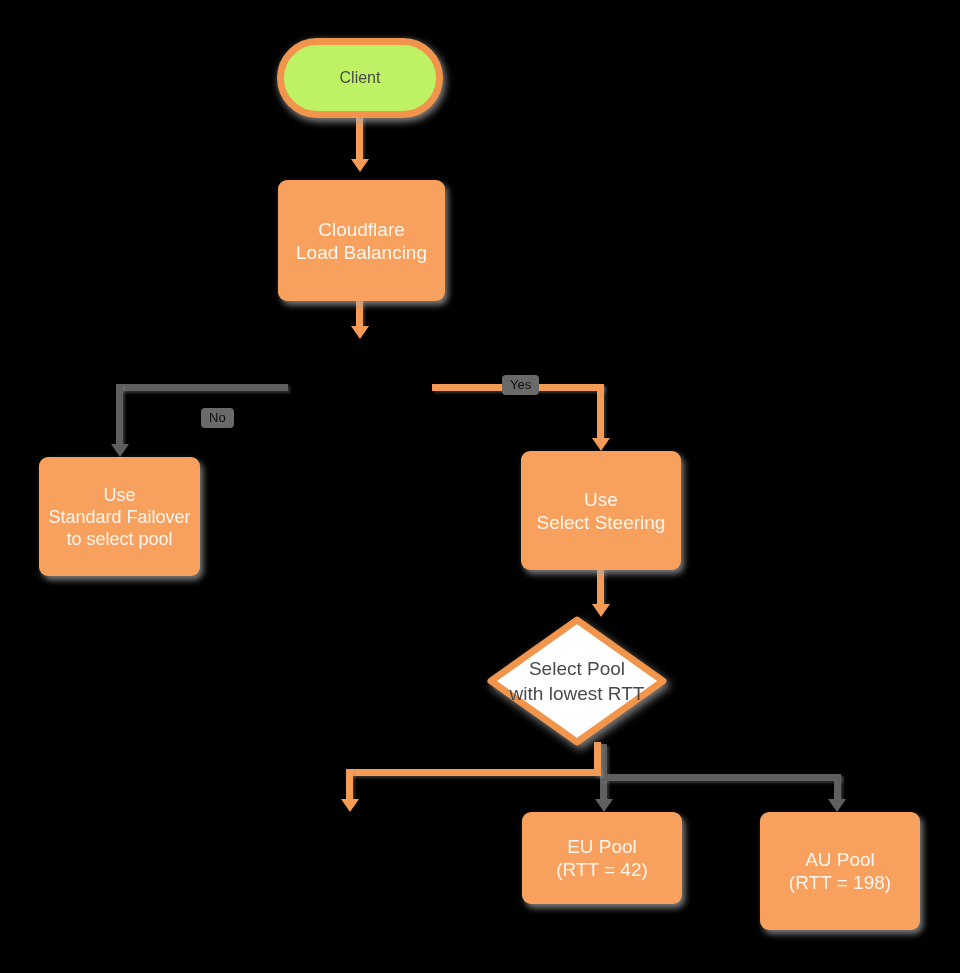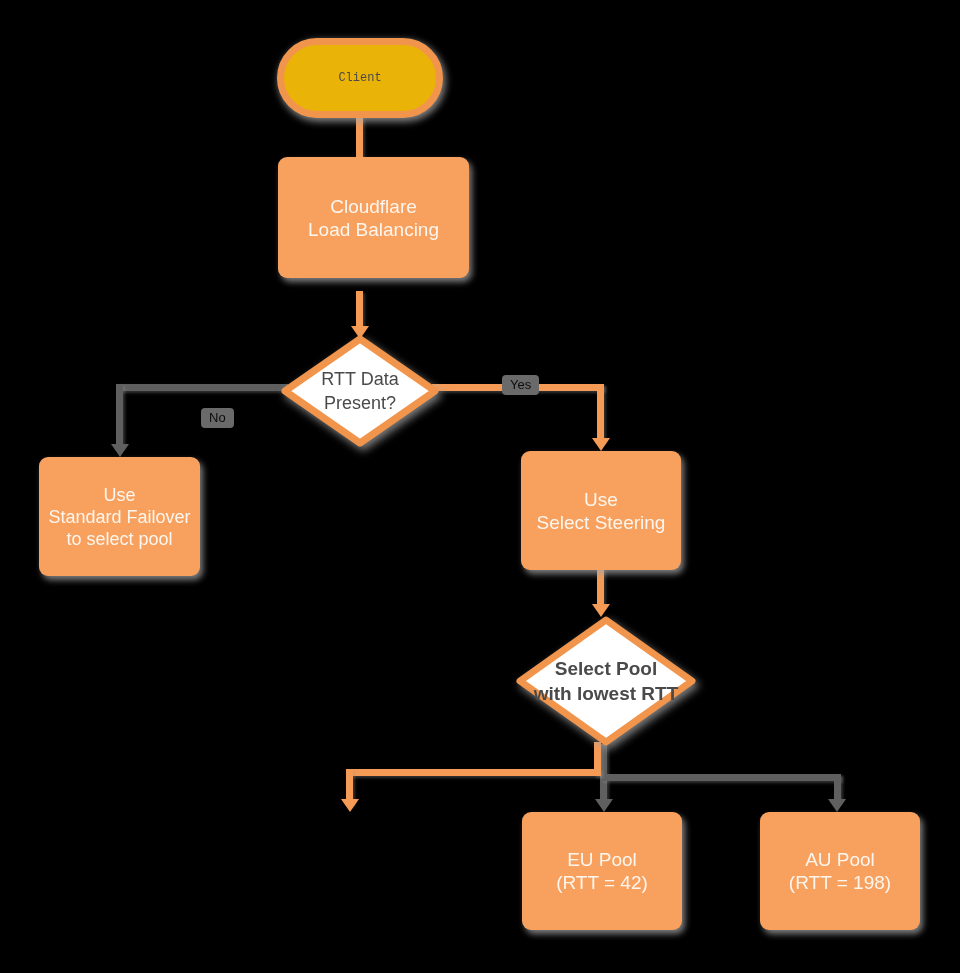--- a/index.html
+++ b/index.html
@@ -16,27 +16,26 @@
   }
   
   .node{
     position:absolute;
     box-sizing:border-box;
     display:flex;flex-direction:column;
     align-items:center;justify-content:center;
     text-align:center;
   }
   .stadium{
-    background:#eab308;
+    background:#bef264;
     border:7px solid var(--orange-border,#F2954C);
     border-radius:44px;
     color:var(--text-dark,#4a4a4a);
-    font-size:12px;
+    font-size:16px;
     box-shadow:2px 3px 7px 1px var(--shadow,rgba(165,165,165,.8));
-    font-family:Liberation Mono, monospace;
   }
   .obox{
     background:var(--orange,#F8A05D);
     border-radius:9px;
     color:var(--text-light,#FDF6EF);
     font-size:19px;
     line-height:23px;
     box-shadow:3px 4px 6px 0 var(--shadow,rgba(165,165,165,.8));
   }
   .obox .bline{display:block;}
@@ -106,58 +105,49 @@
   <div class="line orange" style="left:346px;top:769px;width:7px;height:36px;"></div>
   <div class="arrow-down orange" style="left:341px;top:799px;"></div>
 
   <div class="edge-label" style="left:201px;top:376px;margin-top:32px;">No</div>
   <div class="edge-label" style="left:502px;top:375px;">Yes</div>
 
   <div class="node stadium" style="left:277px;top:38px;width:166px;height:80px;">
     <span>Client</span>
   </div>
 
-  <div class="node obox" style="left:278px;top:157px;width:191px;height:121px;">
+  <div class="node obox" style="left:278px;top:180px;width:167px;height:121px;">
     <span class="bline">Cloudflare</span>
     <span class="bline">Load Balancing</span>
   </div>
 
-  <div class="diamond" style="left:281px;top:335px;width:158px;height:112px;">
-    <svg width="158" height="112" viewBox="0 0 158 112">
-      <polygon class="diamond-shape" points="79,4 154,56 79,108 4,56"></polygon>
-    </svg>
-    <div class="dtext" style="font-size:18px;line-height:24px;">
-      <span>RTT Data</span>
-      <span>Present?</span>
-    </div>
-  </div>
 
   <div class="node obox" style="left:39px;top:457px;width:161px;height:119px;font-size:18px;line-height:22px;">
     <span class="bline">Use</span>
     <span class="bline">Standard Failover</span>
     <span class="bline">to select pool</span>
   </div>
 
   <div class="node obox" style="left:521px;top:451px;width:160px;height:119px;">
     <span class="bline">Use</span>
     <span class="bline">Select Steering</span>
   </div>
 
-  <div class="diamond" style="left:516px;top:616px;width:180px;height:130px;font-weight:bold;">
+  <div class="diamond" style="left:487px;top:616px;width:180px;height:130px;">
     <svg width="180" height="130" viewBox="0 0 180 130">
       <polygon class="diamond-shape" points="90,4 176,65 90,126 4,65"></polygon>
     </svg>
     <div class="dtext">
       <span>Select Pool</span>
       <span>with lowest RTT</span>
     </div>
   </div>
 
 
-  <div class="node obox" style="left:522px;top:812px;width:160px;height:118px;">
+  <div class="node obox" style="left:522px;top:812px;width:160px;height:92px;">
     <span class="bline">EU Pool</span>
     <span class="bline">(RTT = 42)</span>
   </div>
 
   <div class="node obox" style="left:760px;top:812px;width:160px;height:118px;">
     <span class="bline">AU Pool</span>
     <span class="bline">(RTT = 198)</span>
   </div>
 
 </div>

